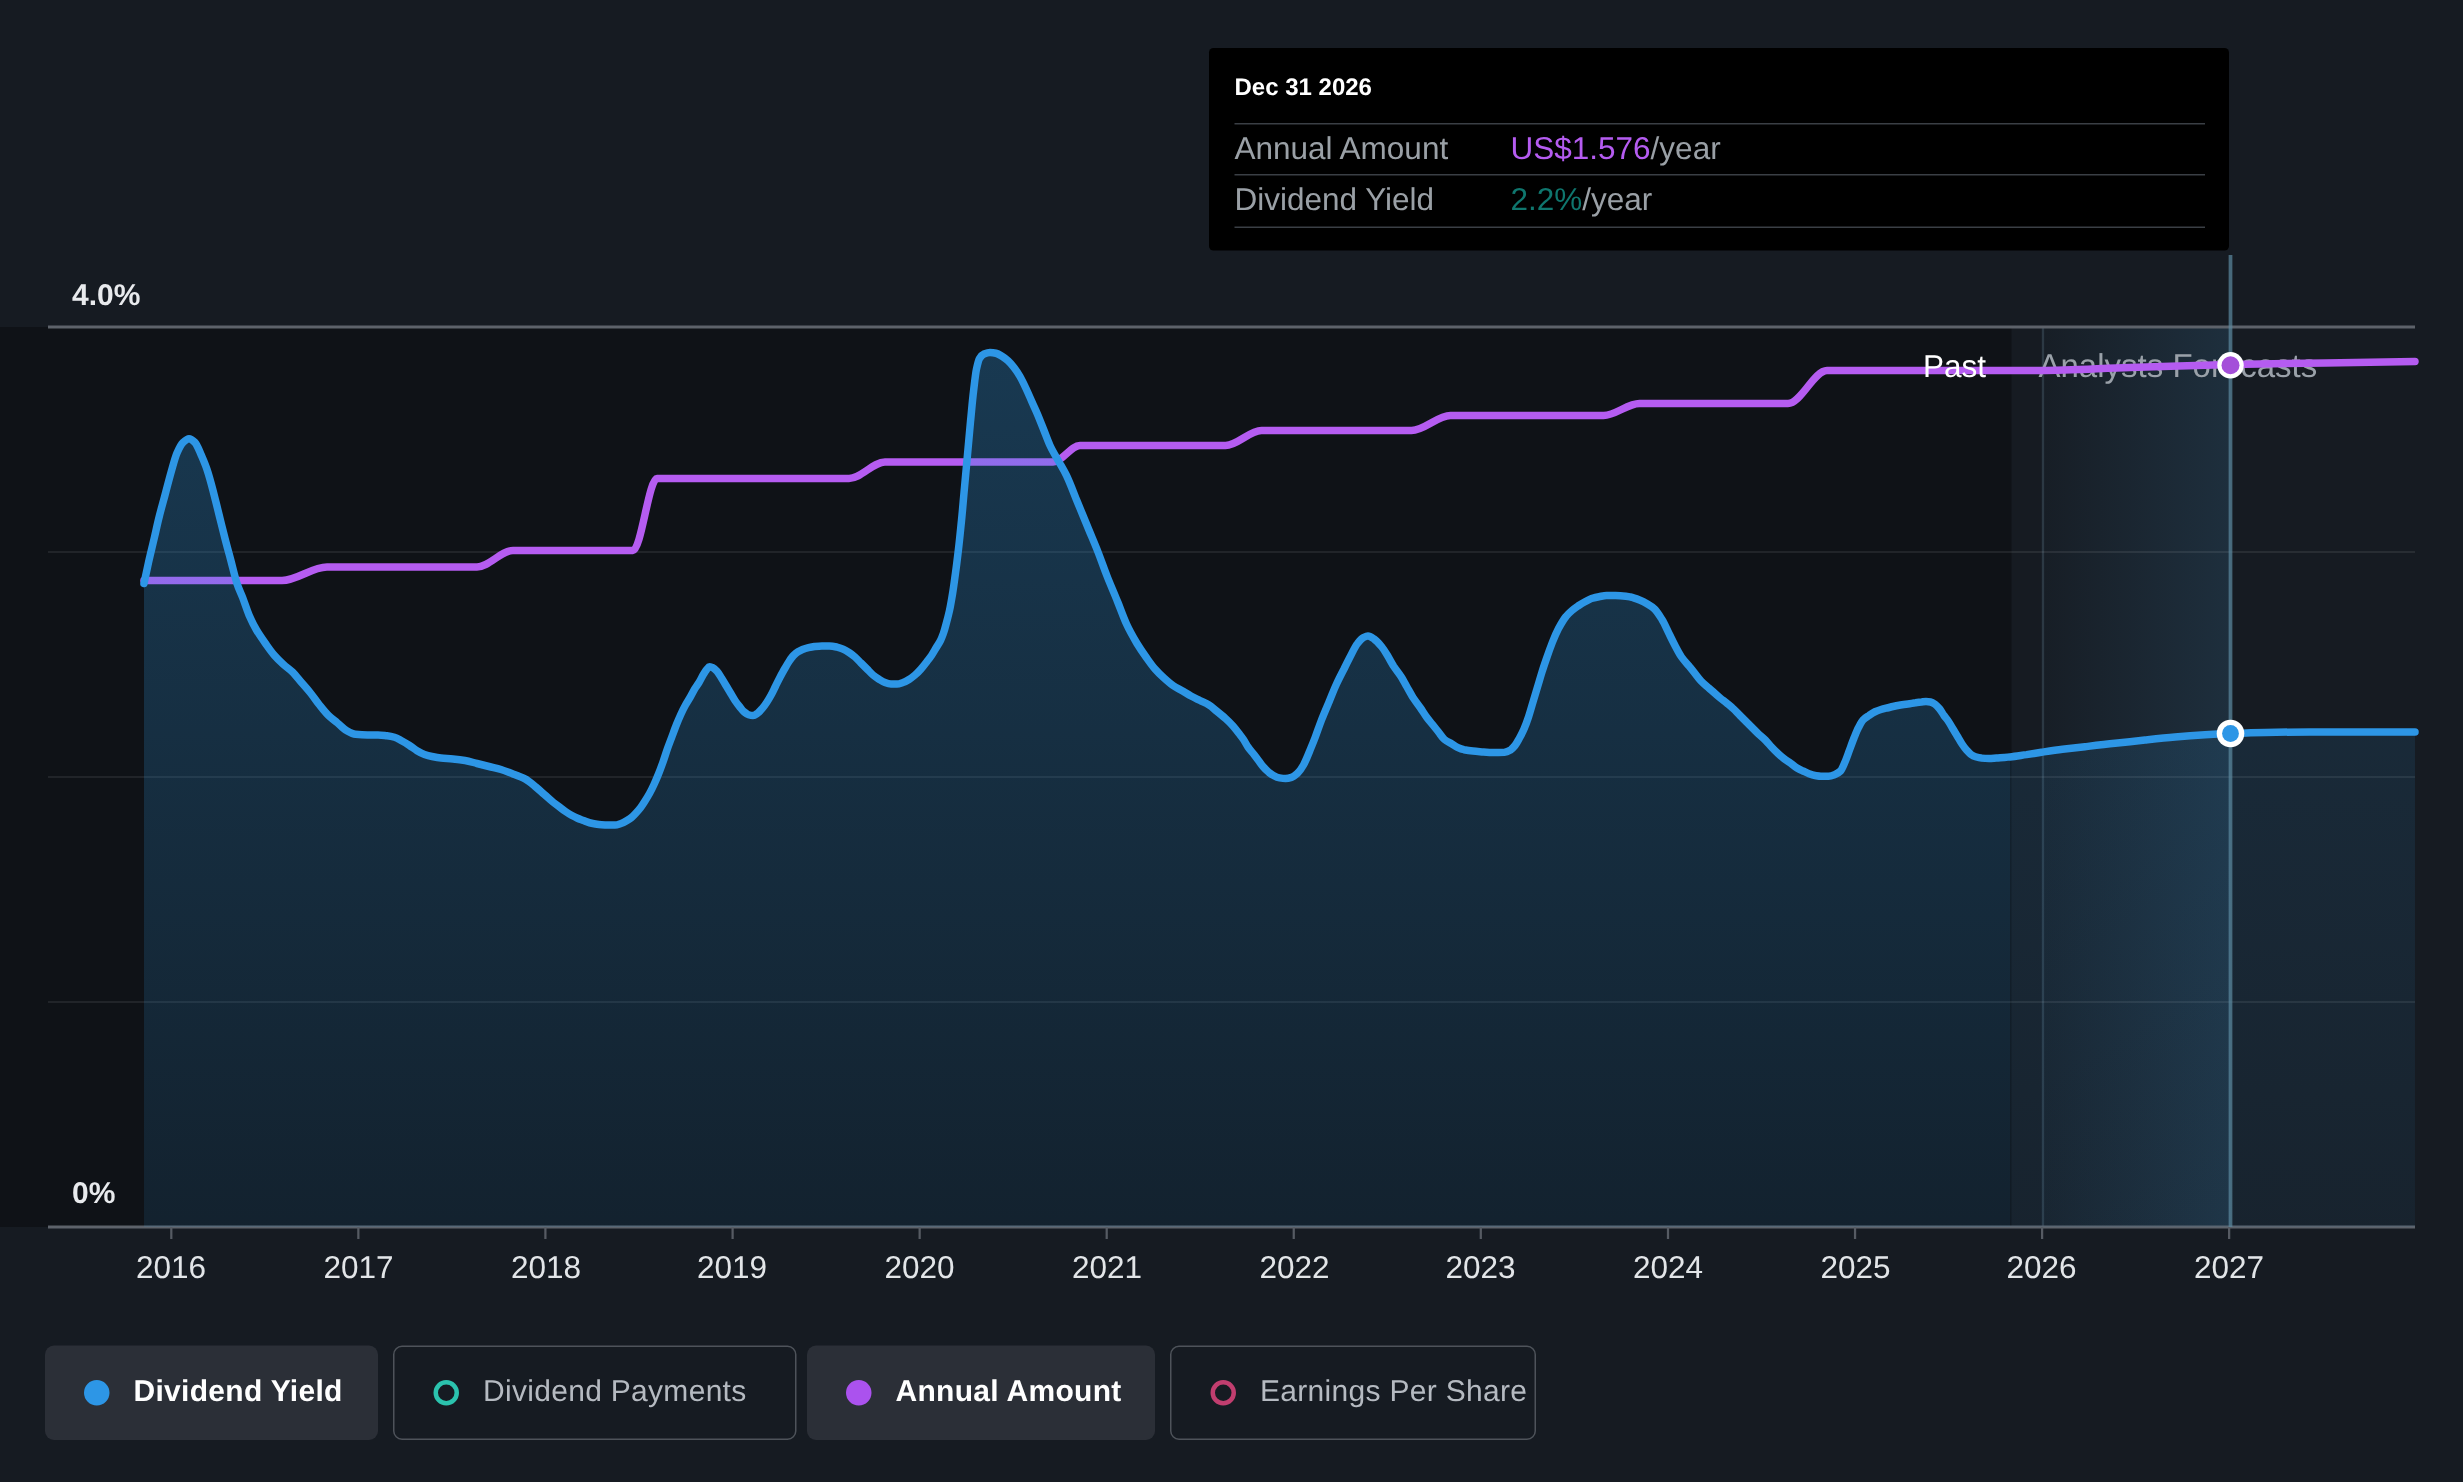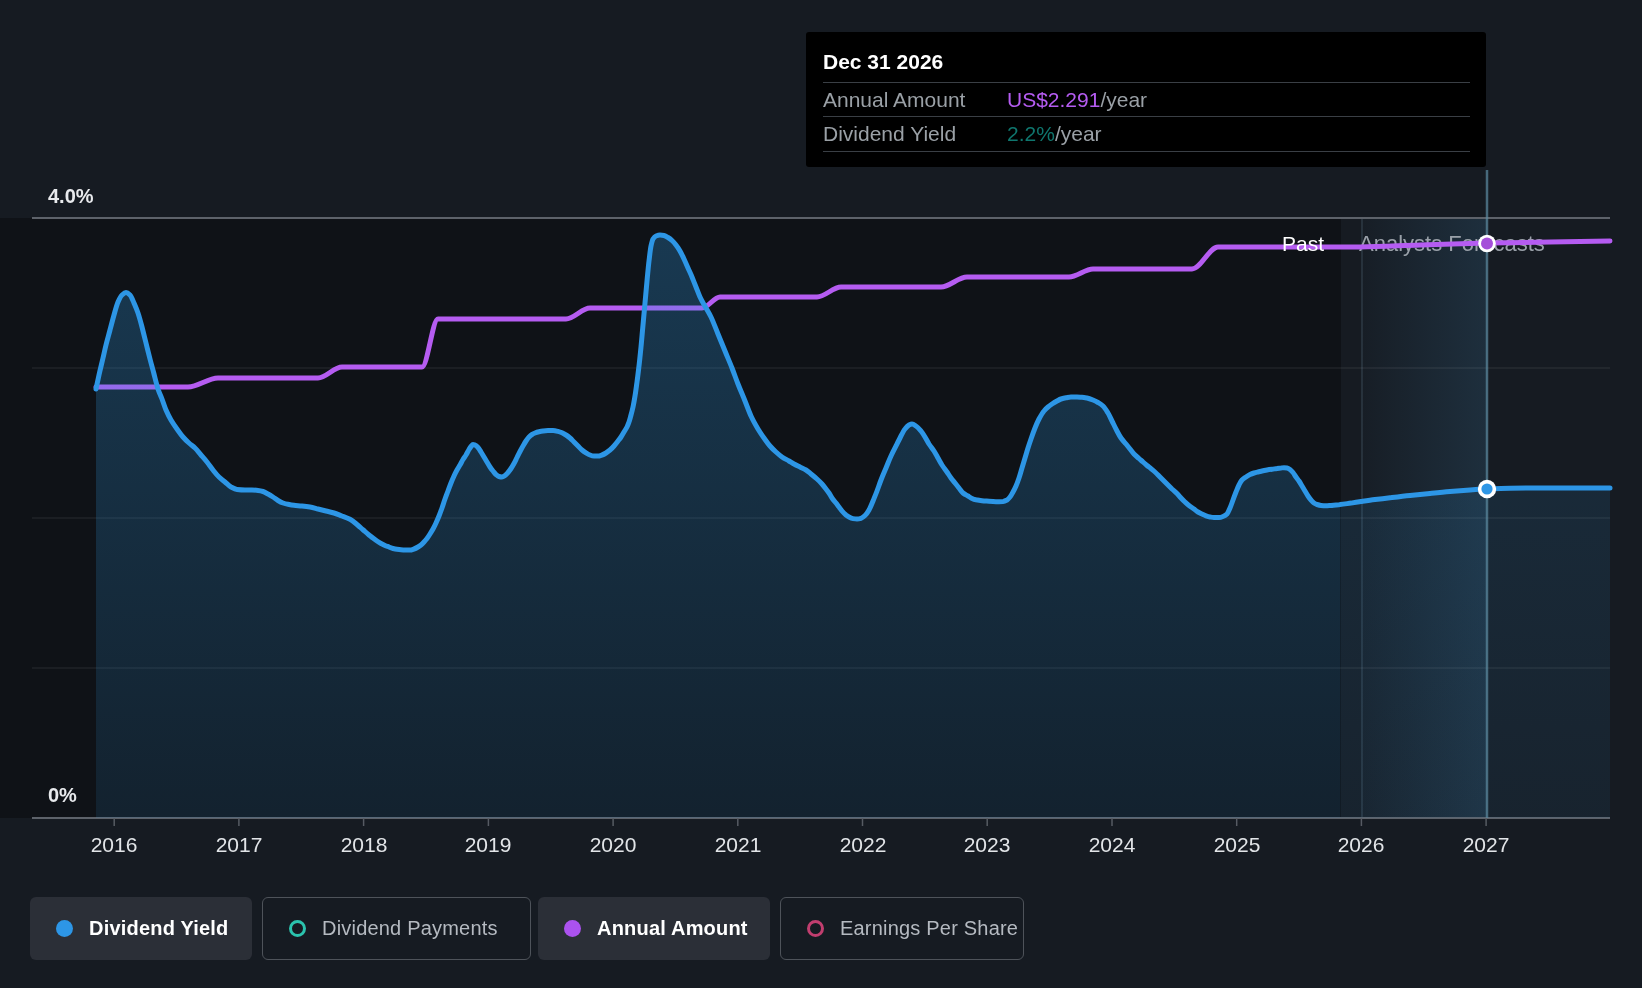--- a/index.html
+++ b/index.html
@@ -1,16 +1,16 @@
 <!DOCTYPE html>
 <html><head><meta charset="utf-8"><style>
   html,body{margin:0;padding:0;background:#161b22;width:1642px;height:988px;overflow:hidden;}
   body{font-family:"Liberation Sans",sans-serif;position:relative;}
   .tooltip{position:absolute;left:806px;top:32px;width:680px;height:135px;background:#000;border-radius:3px;box-sizing:border-box;}
-  .tt-title{position:absolute;left:17px;top:18px;font-size:21px;font-weight:700;color:#fff;}
+  .tt-title{position:absolute;left:17px;top:18px;font-size:16px;font-weight:700;color:#fff;}
   .tt-sep{position:absolute;left:17px;right:16px;height:1px;background:#3a3f45;}
   .tt-row{position:absolute;left:17px;right:16px;font-size:21px;color:#9aa0a6;}
   .tt-val{position:absolute;left:184px;top:0;}
   .legend-btn{position:absolute;top:897px;height:63px;border-radius:6px;box-sizing:border-box;display:flex;align-items:center;}
   .lb-solid{background:#2b2f37;}
   .lb-line{border:1.5px solid #4e535a;}
   .lb-dot{width:17px;height:17px;border-radius:50%;margin-left:26px;}
   .lb-ring{width:11px;height:11px;border-radius:50%;margin-left:26px;border:3.5px solid;}
   .lb-txt{font-size:20px;margin-left:16px;letter-spacing:0.2px;}
   .lb-w{color:#fff;font-weight:700;}
@@ -74,21 +74,21 @@
     <text x="1361" y="852" text-anchor="middle" class="yr">2026</text>
     <text x="1486" y="852" text-anchor="middle" class="yr">2027</text>
   <style>
     .yr{font:400 21px "Liberation Sans";fill:#e2e5e8;}
     .ylab{font:700 20px "Liberation Sans";fill:#e8eaed;}
   </style>
 </svg>
 <div class="tooltip">
   <div class="tt-title">Dec 31 2026</div>
   <div class="tt-sep" style="top:50px;"></div>
-  <div class="tt-row" style="top:56px;">Annual Amount<span class="tt-val"><span style="color:#b55cf1;">US$2.291</span>/year</span></div>
+  <div class="tt-row" style="top:56px;">Annual Amount<span class="tt-val"><span style="color:#b55cf1;">US$1.576</span>/year</span></div>
   <div class="tt-sep" style="top:84px;"></div>
   <div class="tt-row" style="top:90px;">Dividend Yield<span class="tt-val"><span style="color:#0f766e;">2.2%</span>/year</span></div>
   <div class="tt-sep" style="top:119px;"></div>
 </div>
 <div class="legend-btn lb-solid" style="left:30px;width:222px;">
     <div class="lb-dot" style="background:#2d96e6;"></div>
     <div class="lb-txt lb-w">Dividend Yield</div>
   </div>
 <div class="legend-btn lb-line" style="left:262px;width:269px;">
     <div class="lb-ring" style="border-color:#2bc3ae;"></div>

